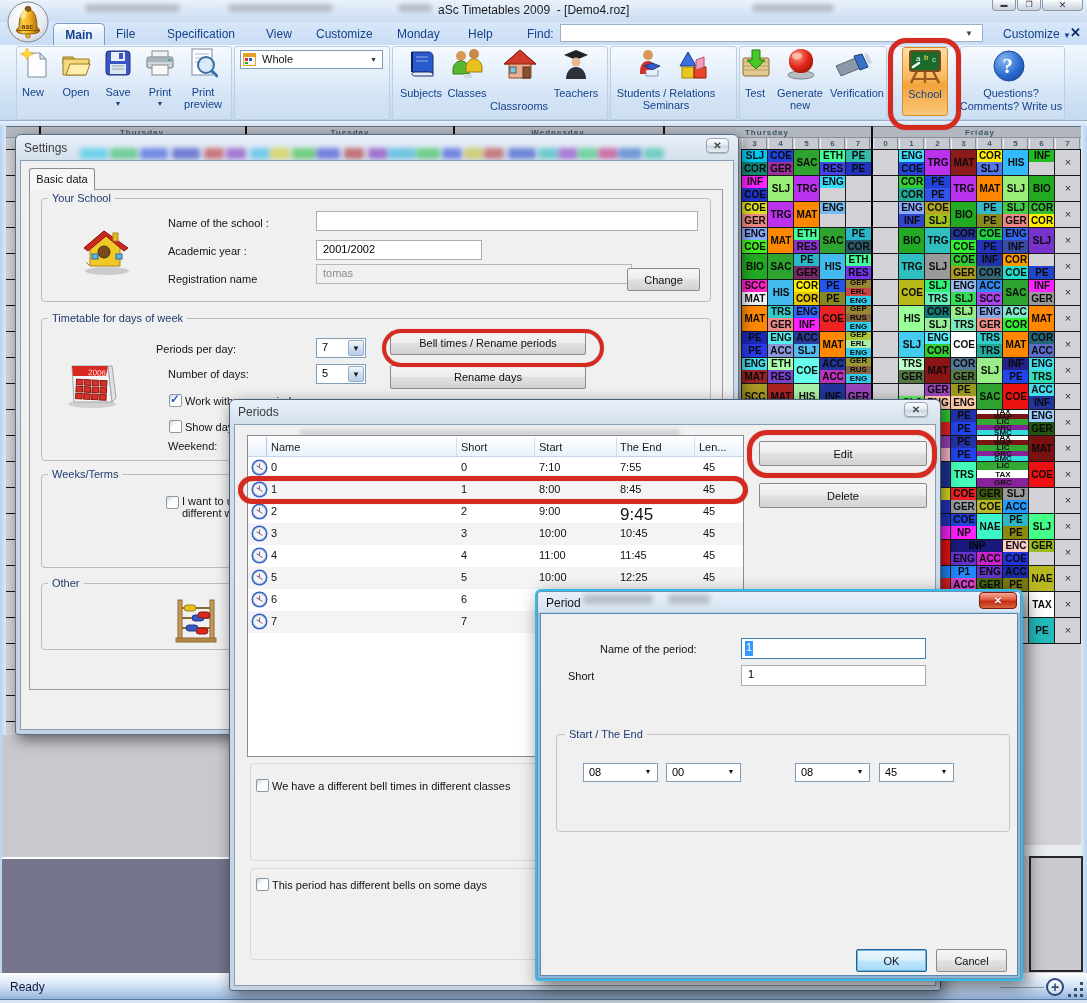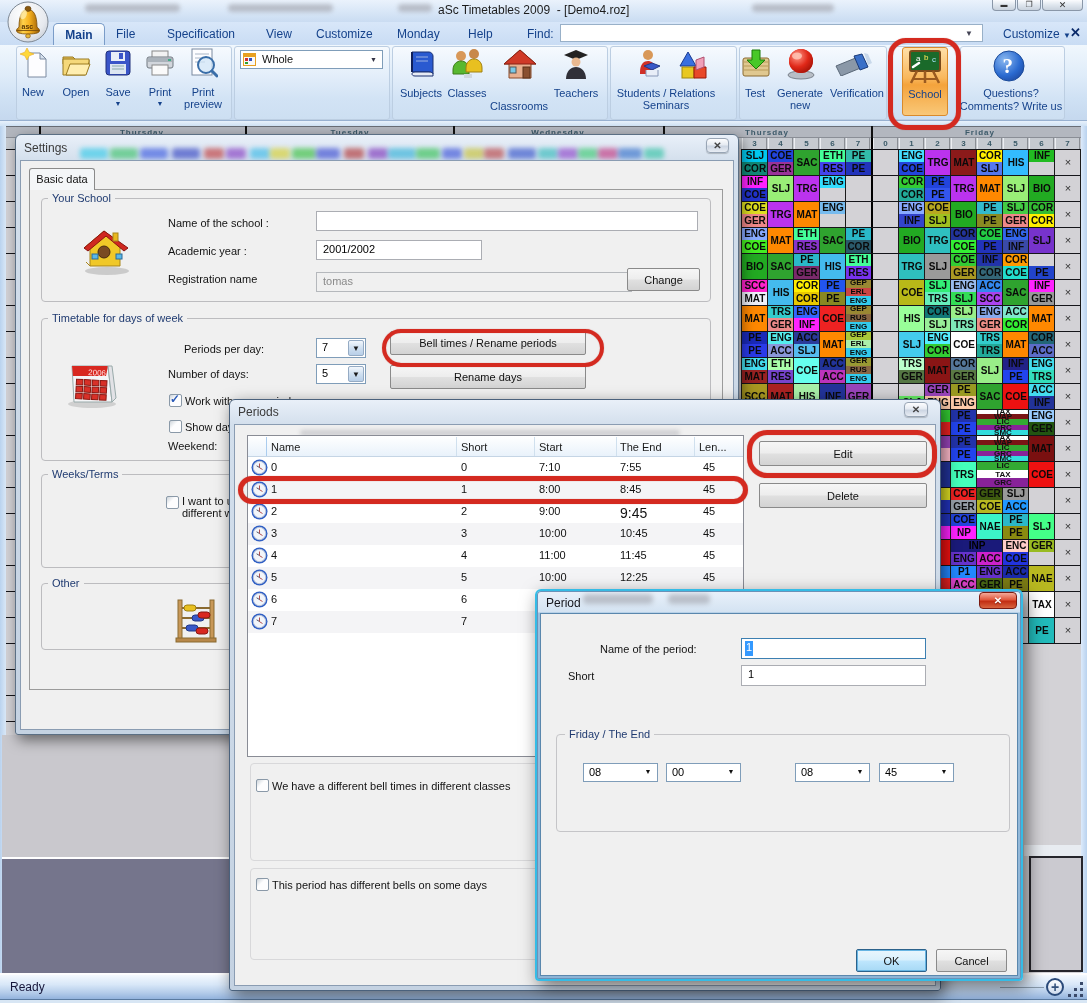--- a/index.html
+++ b/index.html
@@ -609,21 +609,21 @@
     <circle cx="26" cy="28" r="6" fill="#7a4a22" stroke="#4a2a10"></circle>
     <rect x="14" y="30" width="6" height="5" fill="#58b8e8" stroke="#2a6a98"></rect>
     <rect x="38" y="30" width="6" height="5" fill="#58b8e8" stroke="#2a6a98"></rect>
     <path d="M8 38l4 4" stroke="#a8851a"></path>
   </svg>
 <div class="lb" style="left:168px;top:217px">Name of the school :</div>
 <div class="inp" style="left:316px;top:211px;width:382px;height:20px"></div>
 <div class="lb" style="left:168px;top:245px">Academic year :</div>
 <div class="inp" style="left:316px;top:240px;width:166px;height:20px">2001/2002</div>
 <div class="lb" style="left:168px;top:273px">Registration name</div>
-<div class="inp" style="left:316px;top:272px;width:316px;height:20px;background:#f0f0f0;border-color:#b5b8bc;color:#8a8a8a">tomas</div>
+<div class="inp" style="left:316px;top:264px;width:316px;height:20px;background:#f0f0f0;border-color:#b5b8bc;color:#8a8a8a">tomas</div>
 <div style="position:absolute;left:627px;top:268px;width:73px;height:23px;border:1px solid #8a8a8a;background:linear-gradient(#f6f6f6,#ededed 48%,#e0e0e0 52%,#d3d3d3);border-radius:2px;display:flex;align-items:center;justify-content:center;font-size:11px;color:#111">Change</div>
 <div class="gb" style="left:41px;top:318px;width:670px;height:143px"></div>
 <div class="gl" style="left:48px;top:312px">Timetable for days of week</div>
 <svg style="position:absolute;left:64px;top:354px;" width="56" height="56" viewBox="0 0 56 56">
     <ellipse cx="28" cy="50" rx="24" ry="4" fill="#888" opacity=".3"></ellipse>
     <path d="M8 12h36l4 36H10z" fill="#f4f4f6" stroke="#9aa"></path>
     <path d="M8 12h36l-2 10H9z" fill="#d82820"></path>
     <text x="24" y="21" font-size="8" fill="#ffdddd" font-family="Liberation Sans" transform="rotate(3 24 21)">2006</text>
     <rect x="12" y="26" width="6.5" height="5.5" fill="#d83028" stroke="#8a1812" transform="rotate(3 28 36)"></rect>
     <rect x="20" y="26" width="6.5" height="5.5" fill="#d83028" stroke="#8a1812" transform="rotate(3 28 36)"></rect>
@@ -632,21 +632,21 @@
     <rect x="12" y="33" width="6.5" height="5.5" fill="#d83028" stroke="#8a1812" transform="rotate(3 28 36)"></rect>
     <rect x="20" y="33" width="6.5" height="5.5" fill="#d83028" stroke="#8a1812" transform="rotate(3 28 36)"></rect>
     <rect x="28" y="33" width="6.5" height="5.5" fill="#d83028" stroke="#8a1812" transform="rotate(3 28 36)"></rect>
     <rect x="36" y="33" width="6.5" height="5.5" fill="#d83028" stroke="#8a1812" transform="rotate(3 28 36)"></rect>
     <rect x="12" y="40" width="6.5" height="5.5" fill="#d83028" stroke="#8a1812" transform="rotate(3 28 36)"></rect>
     <rect x="20" y="40" width="6.5" height="5.5" fill="#d83028" stroke="#8a1812" transform="rotate(3 28 36)"></rect>
     <rect x="28" y="40" width="6.5" height="5.5" fill="#d83028" stroke="#8a1812" transform="rotate(3 28 36)"></rect>
     <rect x="36" y="40" width="6.5" height="5.5" fill="#d83028" stroke="#8a1812" transform="rotate(3 28 36)"></rect>
     <path d="M44 12l4 36 4-4-4-32z" fill="#e2e2e6" stroke="#9aa"></path>
   </svg>
-<div class="lb" style="left:184px;top:343px">Periods per day:</div>
+<div class="lb" style="left:156px;top:343px">Periods per day:</div>
 <div style="position:absolute;left:316px;top:338px;width:50px;height:20px;background:#fff;border:1px solid #7f9db9;font-size:11px;padding:2px 0 0 5px;box-sizing:border-box">7<div style="position:absolute;right:1px;top:1px;width:16px;height:16px;background:linear-gradient(#f2f7fc,#cfdff0 50%,#b8cfe8);border:1px solid #95abc4;border-radius:2px;text-align:center;font-size:8px;line-height:15px;color:#1a1a1a">▼</div></div>
 <div style="position:absolute;left:390px;top:331px;width:196px;height:24px;border:1px solid #8a8a8a;background:linear-gradient(#f6f6f6,#ededed 48%,#e0e0e0 52%,#d3d3d3);border-radius:2px;display:flex;align-items:center;justify-content:center;font-size:11px;color:#111">Bell times / Rename periods</div>
 <div class="lb" style="left:168px;top:368px">Number of days:</div>
 <div style="position:absolute;left:316px;top:364px;width:50px;height:20px;background:#fff;border:1px solid #7f9db9;font-size:11px;padding:2px 0 0 5px;box-sizing:border-box">5<div style="position:absolute;right:1px;top:1px;width:16px;height:16px;background:linear-gradient(#f2f7fc,#cfdff0 50%,#b8cfe8);border:1px solid #95abc4;border-radius:2px;text-align:center;font-size:8px;line-height:15px;color:#1a1a1a">▼</div></div>
 <div style="position:absolute;left:390px;top:365px;width:196px;height:24px;border:1px solid #8a8a8a;background:linear-gradient(#f6f6f6,#ededed 48%,#e0e0e0 52%,#d3d3d3);border-radius:2px;display:flex;align-items:center;justify-content:center;font-size:11px;color:#111">Rename days</div>
 <div style="position:absolute;left:169px;top:394px;width:13px;height:13px;background:linear-gradient(135deg,#cdd4da,#fdfdfe 40%);border:1px solid #8a99a8;border-radius:2px"></div>
 <div style="position:absolute;left:170px;top:392px;width:13px;height:15px;color:#2a5ab8;font-weight:bold;font-size:12px">✓</div>
 <div class="lb" style="left:185px;top:395px">Work with zero periods</div>
 <div style="position:absolute;left:169px;top:420px;width:13px;height:13px;background:linear-gradient(135deg,#cdd4da,#fdfdfe 40%);border:1px solid #8a99a8;border-radius:2px"></div>
 <div class="lb" style="left:185px;top:421px">Show days as columns</div>
@@ -711,21 +711,21 @@
 <div class="abs" style="left:703px;top:483px;font-size:11px;color:#111">45</div>
 <svg style="position:absolute;left:251px;top:503px;" width="17" height="17" viewBox="0 0 17 17">
     <circle cx="8.5" cy="8.5" r="8" fill="#2e5ec4"></circle>
     <circle cx="8.5" cy="8.5" r="6.2" fill="#f2f5fa" stroke="#b8c4da"></circle>
     <path d="M8.5 4.5v4.2l3 1.8" stroke="#b05050" stroke-width="1" fill="none"></path>
     <path d="M8.5 8.5L5.6 6.8" stroke="#556" stroke-width="1"></path>
   </svg>
 <div class="abs" style="left:271px;top:505px;font-size:11px;color:#111">2</div>
 <div class="abs" style="left:461px;top:505px;font-size:11px;color:#111">2</div>
 <div class="abs" style="left:539px;top:505px;font-size:11px;color:#111">9:00</div>
-<div class="abs" style="left:620px;top:505px;font-size:14px;color:#111">9:45</div>
+<div class="abs" style="left:620px;top:505px;font-size:17px;color:#111">9:45</div>
 <div class="abs" style="left:703px;top:505px;font-size:11px;color:#111">45</div>
 <div class="abs" style="left:248px;top:523px;width:495px;height:22px;background:#f4f4f6"></div>
 <svg style="position:absolute;left:251px;top:525px;" width="17" height="17" viewBox="0 0 17 17">
     <circle cx="8.5" cy="8.5" r="8" fill="#2e5ec4"></circle>
     <circle cx="8.5" cy="8.5" r="6.2" fill="#f2f5fa" stroke="#b8c4da"></circle>
     <path d="M8.5 4.5v4.2l3 1.8" stroke="#b05050" stroke-width="1" fill="none"></path>
     <path d="M8.5 8.5L5.6 6.8" stroke="#556" stroke-width="1"></path>
   </svg>
 <div class="abs" style="left:271px;top:527px;font-size:11px;color:#111">3</div>
 <div class="abs" style="left:461px;top:527px;font-size:11px;color:#111">3</div>
@@ -793,18 +793,18 @@
 <div class="abs" style="left:668px;top:594px;width:42px;height:10px;background:#8a8a92;border-radius:4px;filter:blur(2.5px);opacity:.45"></div>
 <div class="abs" style="left:546px;top:596px;font-size:12px;color:#14141a">Period</div>
 <div class="abs" style="left:979px;top:592px;width:38px;height:17px;border:1px solid #7a1a10;border-radius:4px;background:linear-gradient(#f4aa9a,#e0573c 45%,#c22d12 55%,#d8643e);display:flex;align-items:center;justify-content:center;color:#fff;font-size:10px;font-weight:bold;text-shadow:0 1px 1px #802010">✕</div>
 <div class="abs" style="left:540px;top:613px;width:478px;height:363px;background:#f0f0f0;border:1px solid #5a87ad"></div>
 <div class="lb" style="left:600px;top:643px">Name of the period:</div>
 <div class="abs" style="left:741px;top:638px;width:185px;height:21px;background:#fff;border:1px solid #3c7fb1"></div>
 <div class="abs" style="left:745px;top:641px;width:8px;height:15px;background:#3399ff;color:#fff;font-size:11px;text-align:center">1</div>
 <div class="lb" style="left:568px;top:670px">Short</div>
 <div class="inp" style="left:741px;top:665px;width:185px;height:21px">1</div>
 <div class="gb" style="left:556px;top:734px;width:454px;height:98px;border-color:#c5c5c8"></div>
-<div class="gl" style="left:565px;top:728px">Friday / The End</div>
+<div class="gl" style="left:565px;top:728px">Start / The End</div>
 <div style="position:absolute;left:583px;top:763px;width:75px;height:19px;background:#fff;border:1px solid #7f9db9;font-size:11px;padding:2px 0 0 5px;box-sizing:border-box">08<div style="position:absolute;right:3px;top:1px;width:12px;height:15px;text-align:center;font-size:7px;line-height:14px;color:#111">▼</div></div>
 <div style="position:absolute;left:666px;top:763px;width:75px;height:19px;background:#fff;border:1px solid #7f9db9;font-size:11px;padding:2px 0 0 5px;box-sizing:border-box">00<div style="position:absolute;right:3px;top:1px;width:12px;height:15px;text-align:center;font-size:7px;line-height:14px;color:#111">▼</div></div>
 <div style="position:absolute;left:795px;top:763px;width:75px;height:19px;background:#fff;border:1px solid #7f9db9;font-size:11px;padding:2px 0 0 5px;box-sizing:border-box">08<div style="position:absolute;right:3px;top:1px;width:12px;height:15px;text-align:center;font-size:7px;line-height:14px;color:#111">▼</div></div>
 <div style="position:absolute;left:879px;top:763px;width:75px;height:19px;background:#fff;border:1px solid #7f9db9;font-size:11px;padding:2px 0 0 5px;box-sizing:border-box">45<div style="position:absolute;right:3px;top:1px;width:12px;height:15px;text-align:center;font-size:7px;line-height:14px;color:#111">▼</div></div>
 <div style="position:absolute;left:856px;top:949px;width:71px;height:23px;border:1px solid #2c628b;background:linear-gradient(#eaf6fd,#d9f0fc 48%,#bee6fd 52%,#a7d9f5);box-shadow:0 0 0 1px #67b5e3 inset;border-radius:2px;display:flex;align-items:center;justify-content:center;font-size:11px;color:#111">OK</div>
 <div style="position:absolute;left:936px;top:949px;width:71px;height:23px;border:1px solid #8a8a8a;background:linear-gradient(#f6f6f6,#ededed 48%,#e0e0e0 52%,#d3d3d3);border-radius:2px;display:flex;align-items:center;justify-content:center;font-size:11px;color:#111">Cancel</div>
 </body></html>

